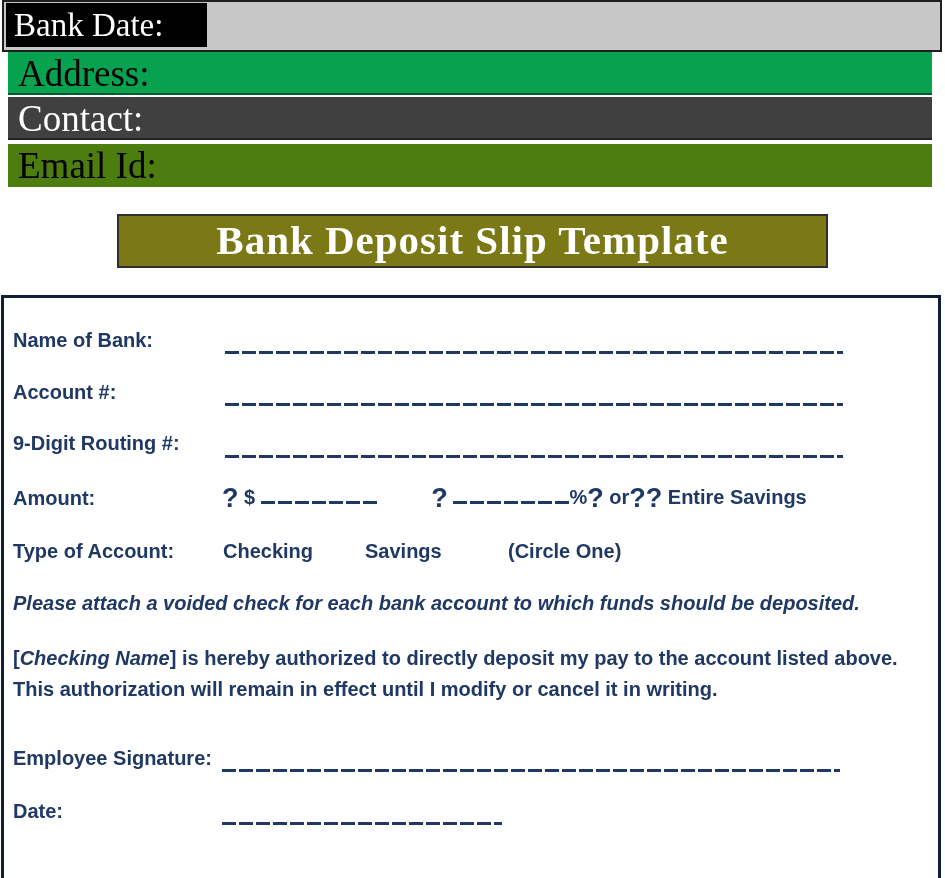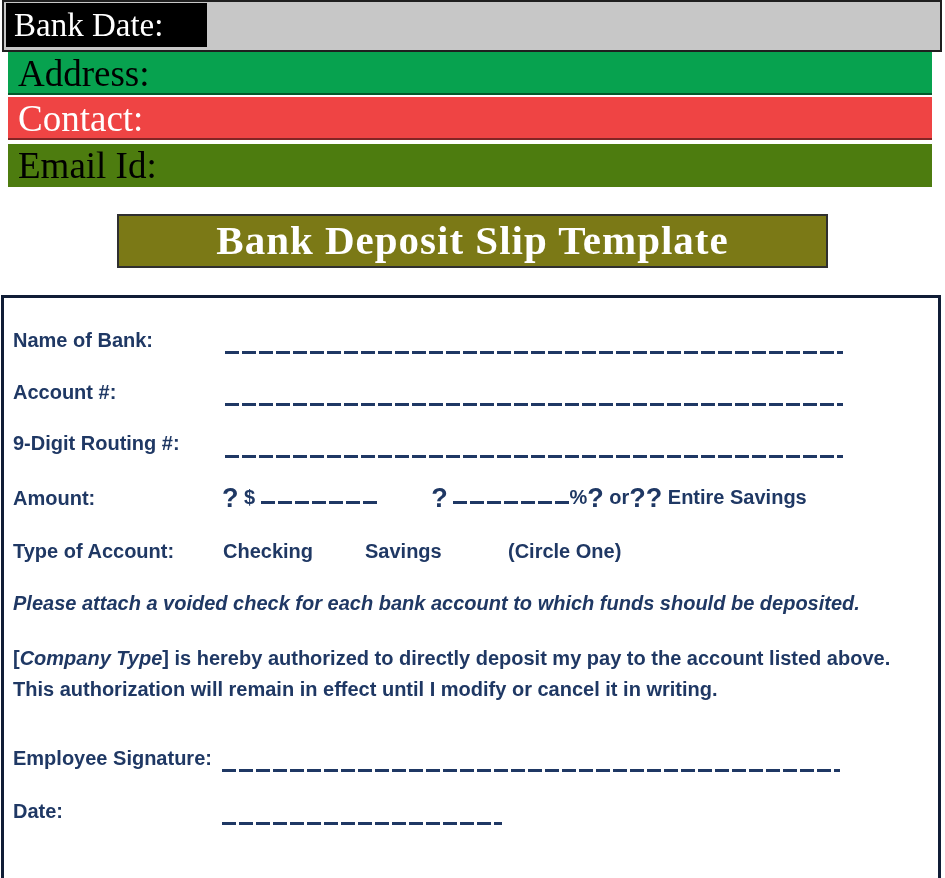--- a/index.html
+++ b/index.html
@@ -18,21 +18,21 @@
     background:#000000; color:#ffffff;
     font-family:"Liberation Serif", serif; font-size:33px; line-height:45px;
     padding-left:8px;
   }
   .bar {
     position:absolute; left:8px; width:924px; height:43px;
     font-family:"Liberation Serif", serif; font-size:37px; line-height:43px;
     padding-left:10px; box-sizing:border-box;
   }
   .bar-address { top:52px;  background:#07a24f; color:#000000; border-bottom:2px solid rgba(0,0,0,0.45); }
-  .bar-contact { top:97px;  background:#ef4444; color:#ffffff; border-bottom:2px solid rgba(0,0,0,0.45); }
+  .bar-contact { top:97px;  background:#404040; color:#ffffff; border-bottom:2px solid rgba(0,0,0,0.45); }
   .bar-email   { top:144px; background:#4d7c0f; color:#000000; }
 
   
   .title-box {
     position:absolute; left:117px; top:214px; width:711px; height:54px;
     background:#7b7916; border:2px solid #2f2f2f; box-sizing:border-box;
     color:#ffffff; font-family:"Liberation Serif", serif; font-weight:700;
     font-size:41px; line-height:49px; text-align:center; letter-spacing:1px;
     white-space:nowrap;
   }
@@ -103,21 +103,21 @@
   </div>
 
   <div class="lbl navy" style="left:13px; top:540px;">Type of Account:</div>
   <div class="lbl navy" style="left:223px; top:540px;">Checking</div>
   <div class="lbl navy" style="left:365px; top:540px;">Savings</div>
   <div class="lbl navy" style="left:508px; top:540px;">(Circle One)</div>
 
   <div class="notice navy">Please attach a voided check for each bank account to which funds should be deposited.</div>
 
   <div class="auth-par navy">
-    <span>[</span><span class="company">Company Type</span><span>] is hereby authorized to directly deposit my pay to the account listed above. This authorization will remain in effect until I modify or cancel it in writing.</span>
+    <span>[</span><span class="company">Checking Name</span><span>] is hereby authorized to directly deposit my pay to the account listed above. This authorization will remain in effect until I modify or cancel it in writing.</span>
   </div>
 
   <div class="lbl navy" style="left:13px; top:747px;">Employee Signature:</div>
   <div class="fill-line" style="left:222px; top:769px; width:618px;"></div>
 
   <div class="lbl navy" style="left:13px; top:800px;">Date:</div>
   <div class="fill-line" style="left:222px; top:822px; width:280px;"></div>
 
 </div>
 

